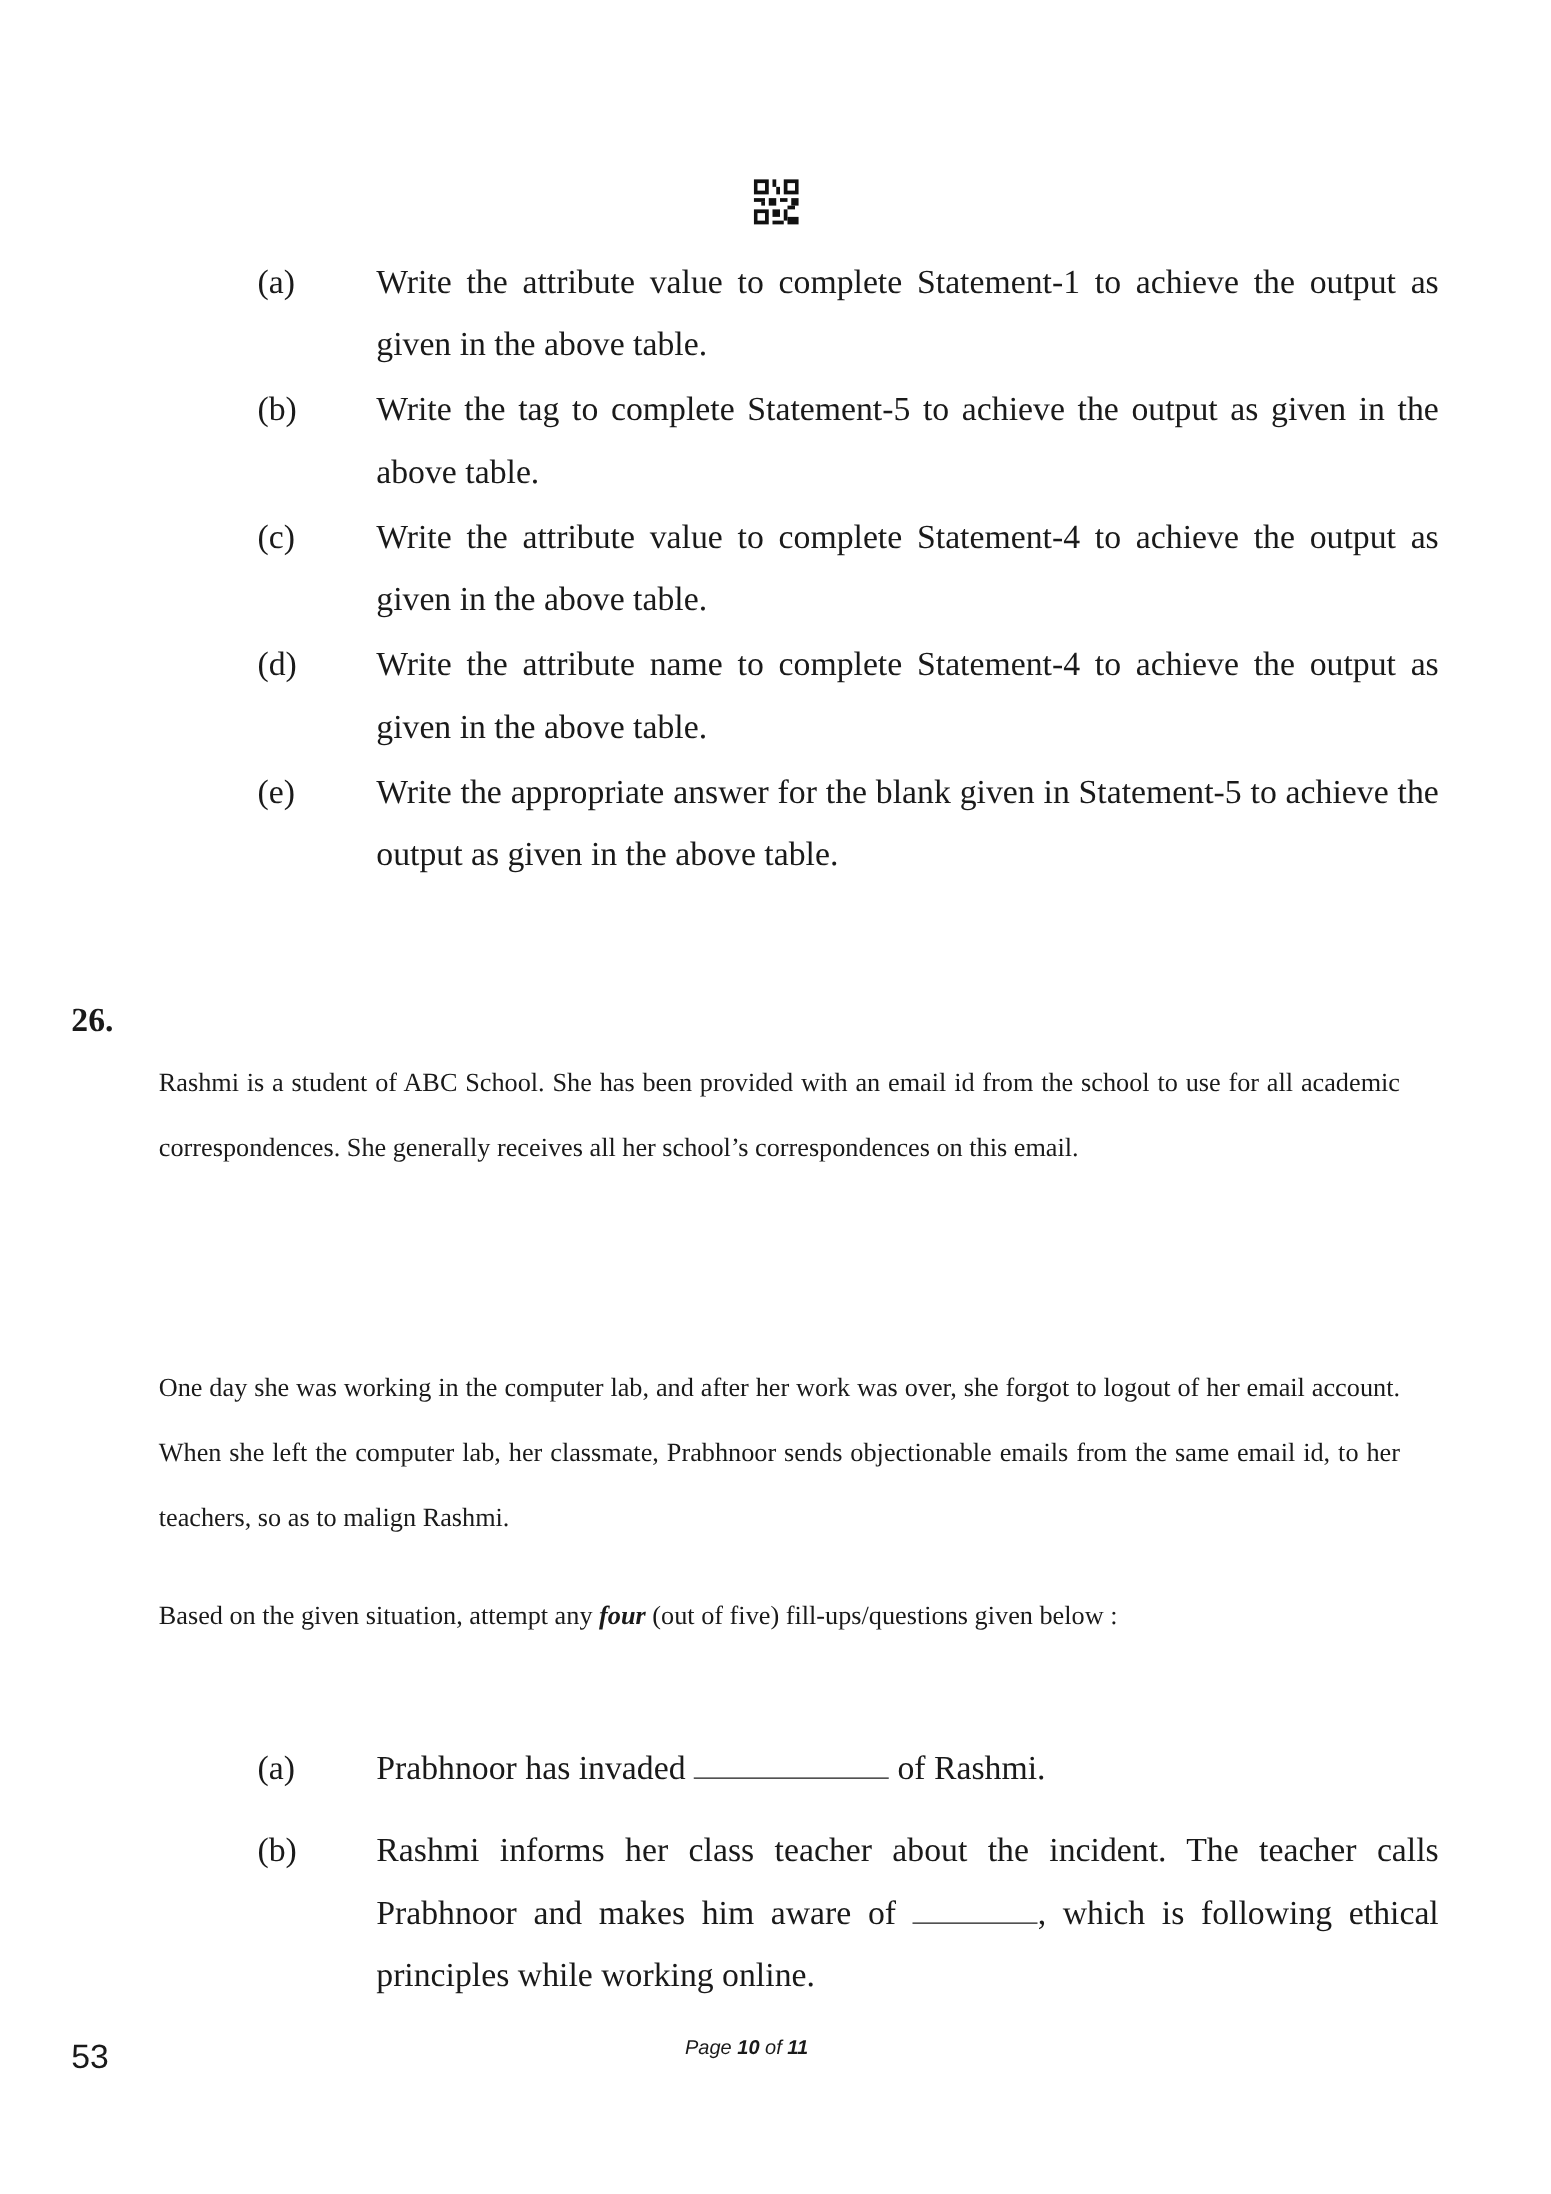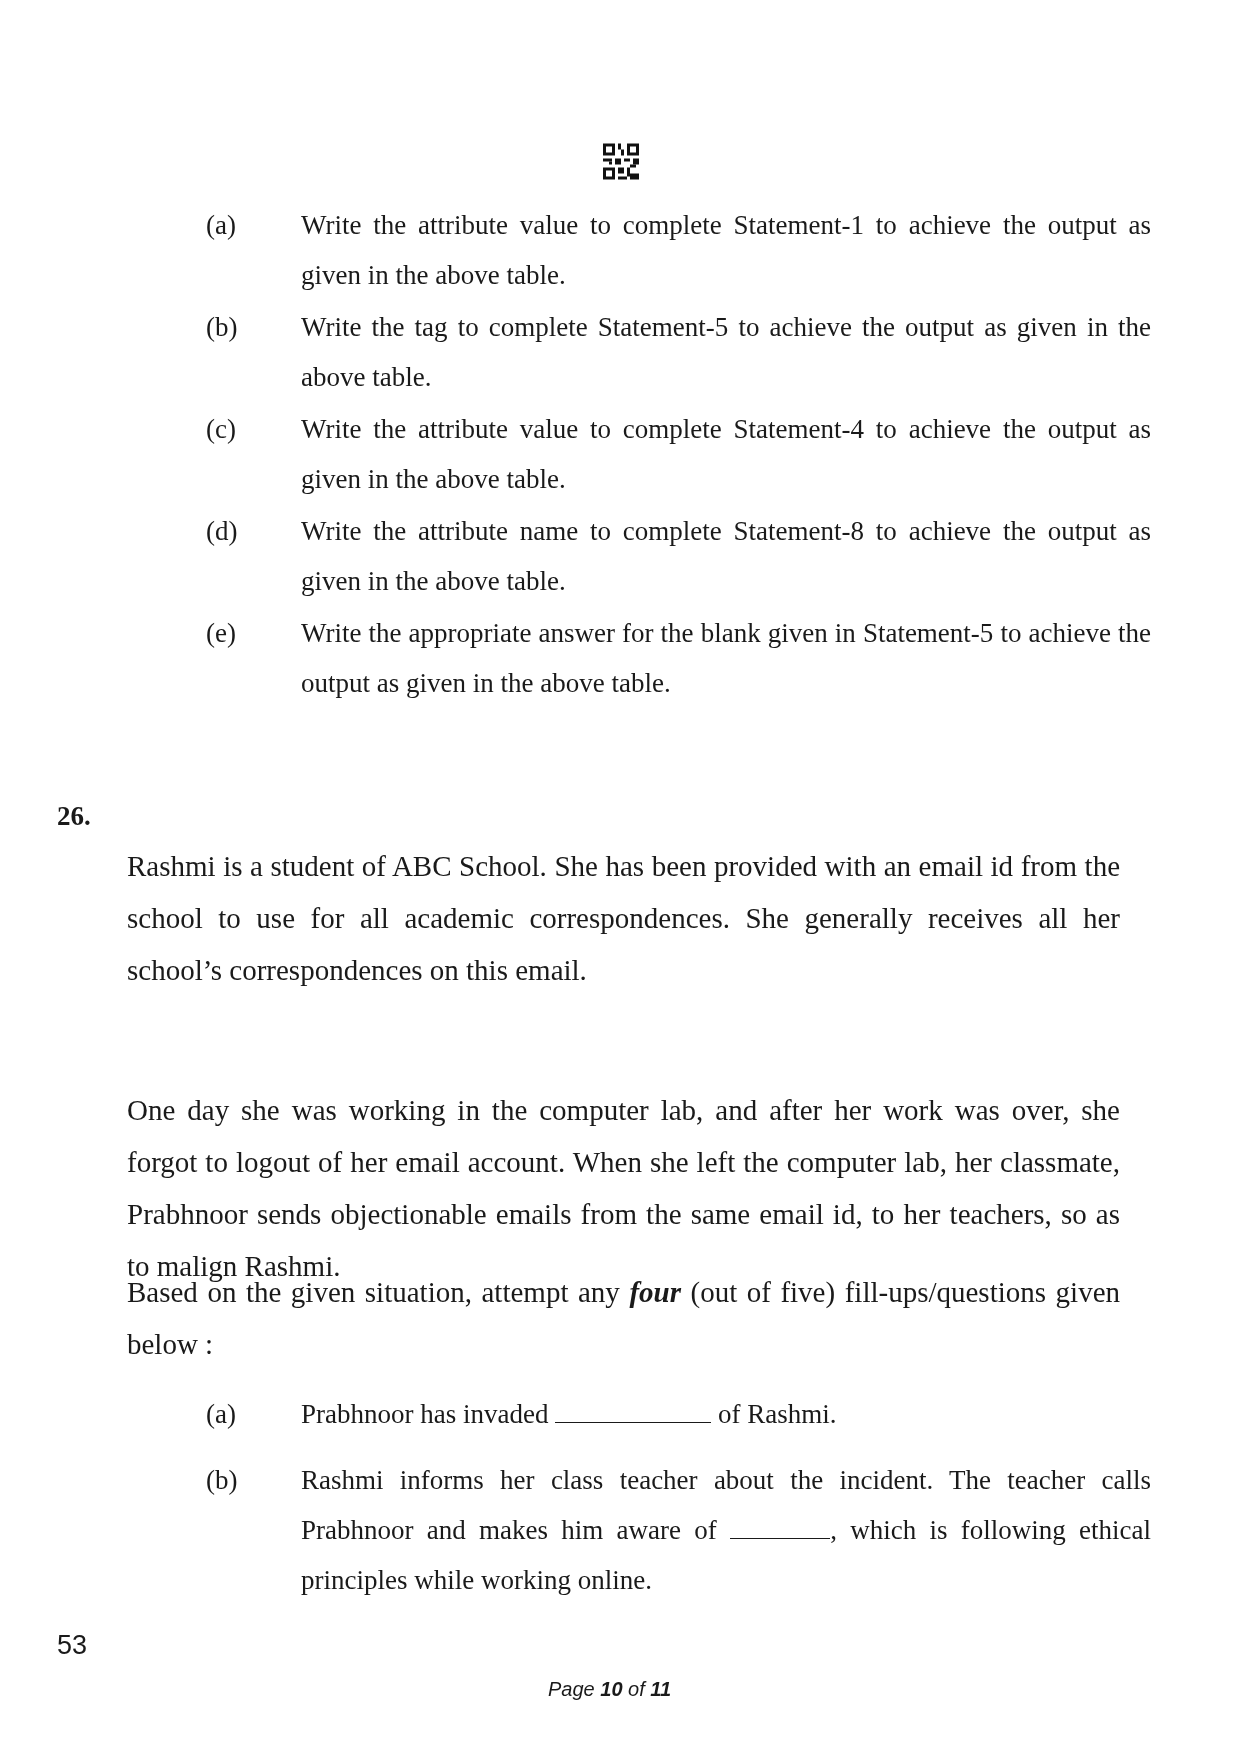--- a/index.html
+++ b/index.html
@@ -3,24 +3,24 @@
 <meta charset="utf-8">
 <style>
   html, body { margin: 0; padding: 0; background: #ffffff; }
   body { width: 1241px; height: 1755px; position: relative; overflow: hidden;
          font-family: "Liberation Serif", "DejaVu Serif", serif; color: #1a1a1a; }
   .qr { position: absolute; left: 603px; top: 143px; width: 36px; height: 40px; }
   .sub { position: absolute; left: 206px; width: 920px; font-size: 27px; line-height: 50px; }
   .sub .lbl { position: absolute; left: 0; top: 0; }
   .sub .txt { position: absolute; left: 70px; width: 850px; text-align: justify; text-align-last: left; margin-left: 25px; }
   .qnum { position: absolute; left: 57px; top: 791px; font-size: 27px; font-weight: bold; line-height: 50px; }
-  .para { position: absolute; left: 127px; width: 993px; font-size: 29px; line-height: 52px; text-align: justify; }
+  .para { position: absolute; left: 127px; width: 993px; font-size: 21px; line-height: 52px; text-align: justify; }
   .blank { display: inline-block; border-bottom: 1.5px solid #1a1a1a; height: 22px; vertical-align: baseline; }
   .footer-left { position: absolute; left: 57px; top: 1630px; font-family: "Liberation Sans", "DejaVu Sans", sans-serif; font-size: 27px; }
-  .footer-center { position: absolute; left: 548px; top: 1630px; font-family: "Liberation Sans", "DejaVu Sans", sans-serif; font-size: 20px; font-style: italic; margin-top: 48px; }
+  .footer-center { position: absolute; left: 548px; top: 1630px; font-family: "Liberation Sans", "DejaVu Sans", sans-serif; font-size: 16px; font-style: italic; }
   .footer-center b { font-weight: bold; }
   em.bi { font-weight: bold; font-style: italic; }
 </style>
 </head>
 <body>
 
 <svg class="qr" viewBox="0 0 12 13">
   <rect x="0" y="0" width="4" height="4" fill="#111"></rect>
     <rect x="1" y="1" width="2" height="2" fill="#fff"></rect>
   <rect x="8" y="0" width="4" height="4" fill="#111"></rect>
@@ -48,21 +48,21 @@
 <div class="sub" style="top:302px;">
   <span class="lbl">(b)</span>
   <span class="txt">Write the tag to complete Statement-5 to achieve the output as given in the above table.</span>
 </div>
 <div class="sub" style="top:404px;">
   <span class="lbl">(c)</span>
   <span class="txt">Write the attribute value to complete Statement-4 to achieve the output as given in the above table.</span>
 </div>
 <div class="sub" style="top:506px;">
   <span class="lbl">(d)</span>
-  <span class="txt">Write the attribute name to complete Statement-8 to achieve the output as given in the above table.</span>
+  <span class="txt">Write the attribute name to complete Statement-4 to achieve the output as given in the above table.</span>
 </div>
 <div class="sub" style="top:608px;">
   <span class="lbl">(e)</span>
   <span class="txt">Write the appropriate answer for the blank given in Statement-5 to achieve the output as given in the above table.</span>
 </div>
 
 <div class="qnum">26.</div>
 <div class="para" style="top:840px;">Rashmi is a student of ABC School. She has been provided with an email id from the school to use for all academic correspondences. She generally receives all her school’s correspondences on this email.</div>
 <div class="para" style="top:1084px;">One day she was working in the computer lab, and after her work was over, she forgot to logout of her email account. When she left the computer lab, her classmate, Prabhnoor sends objectionable emails from the same email id,  to her teachers, so as to malign Rashmi.</div>
 <div class="para" style="top:1266px;">

